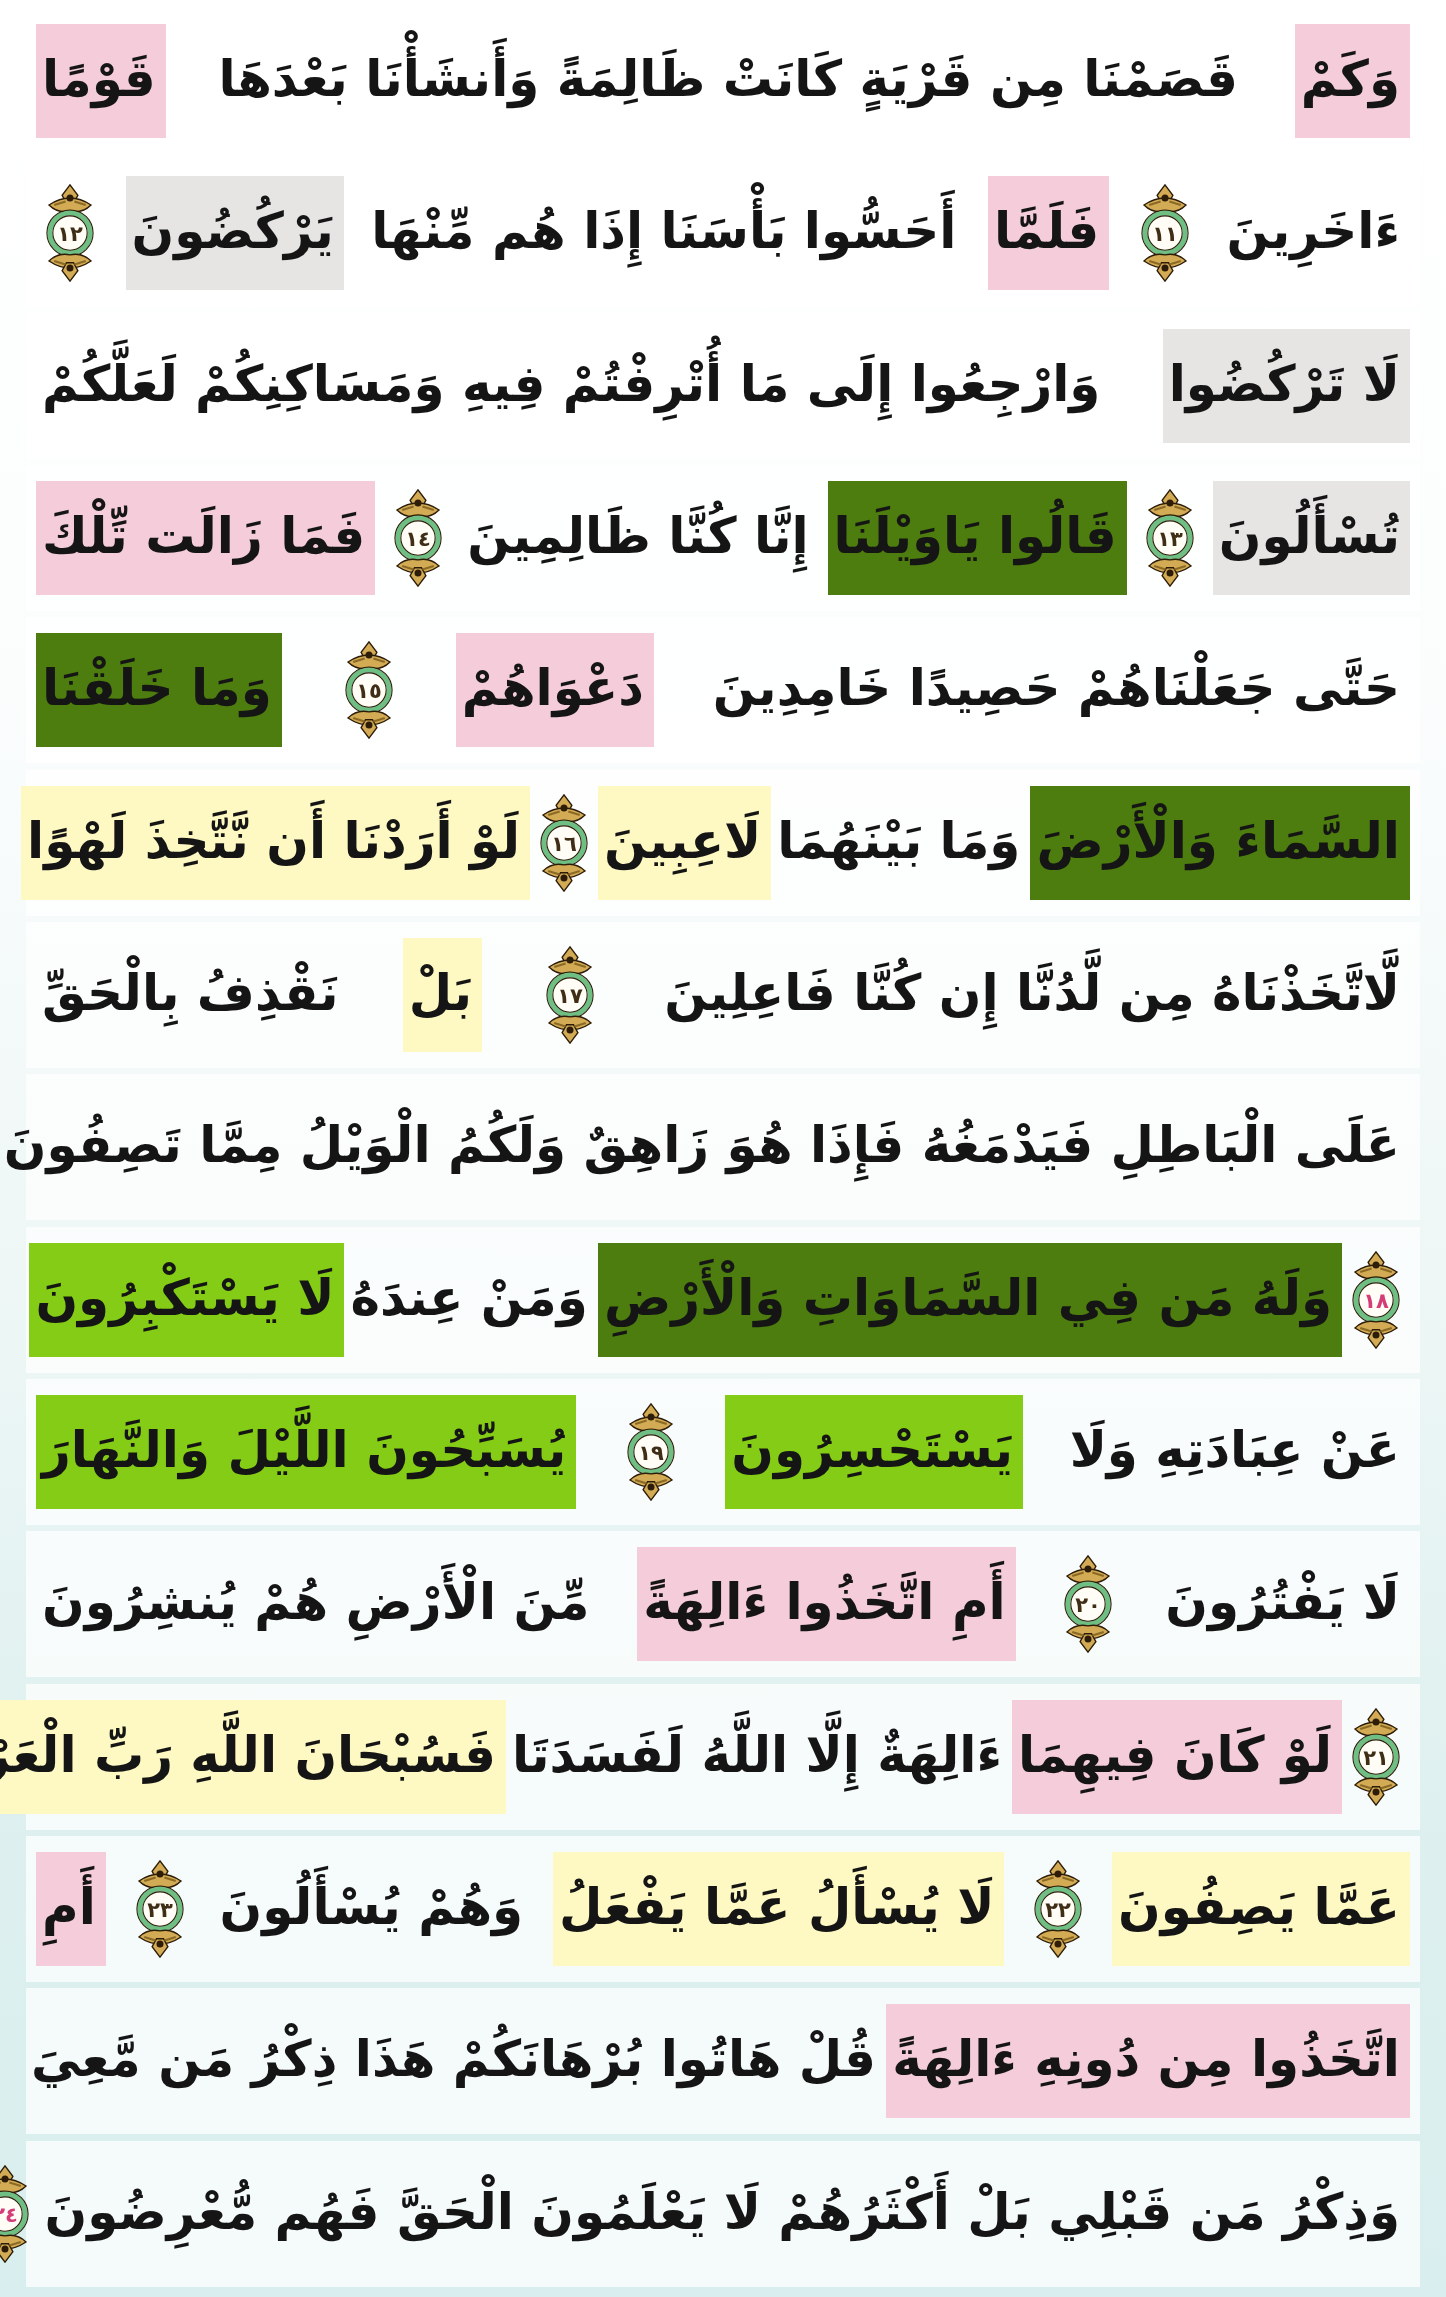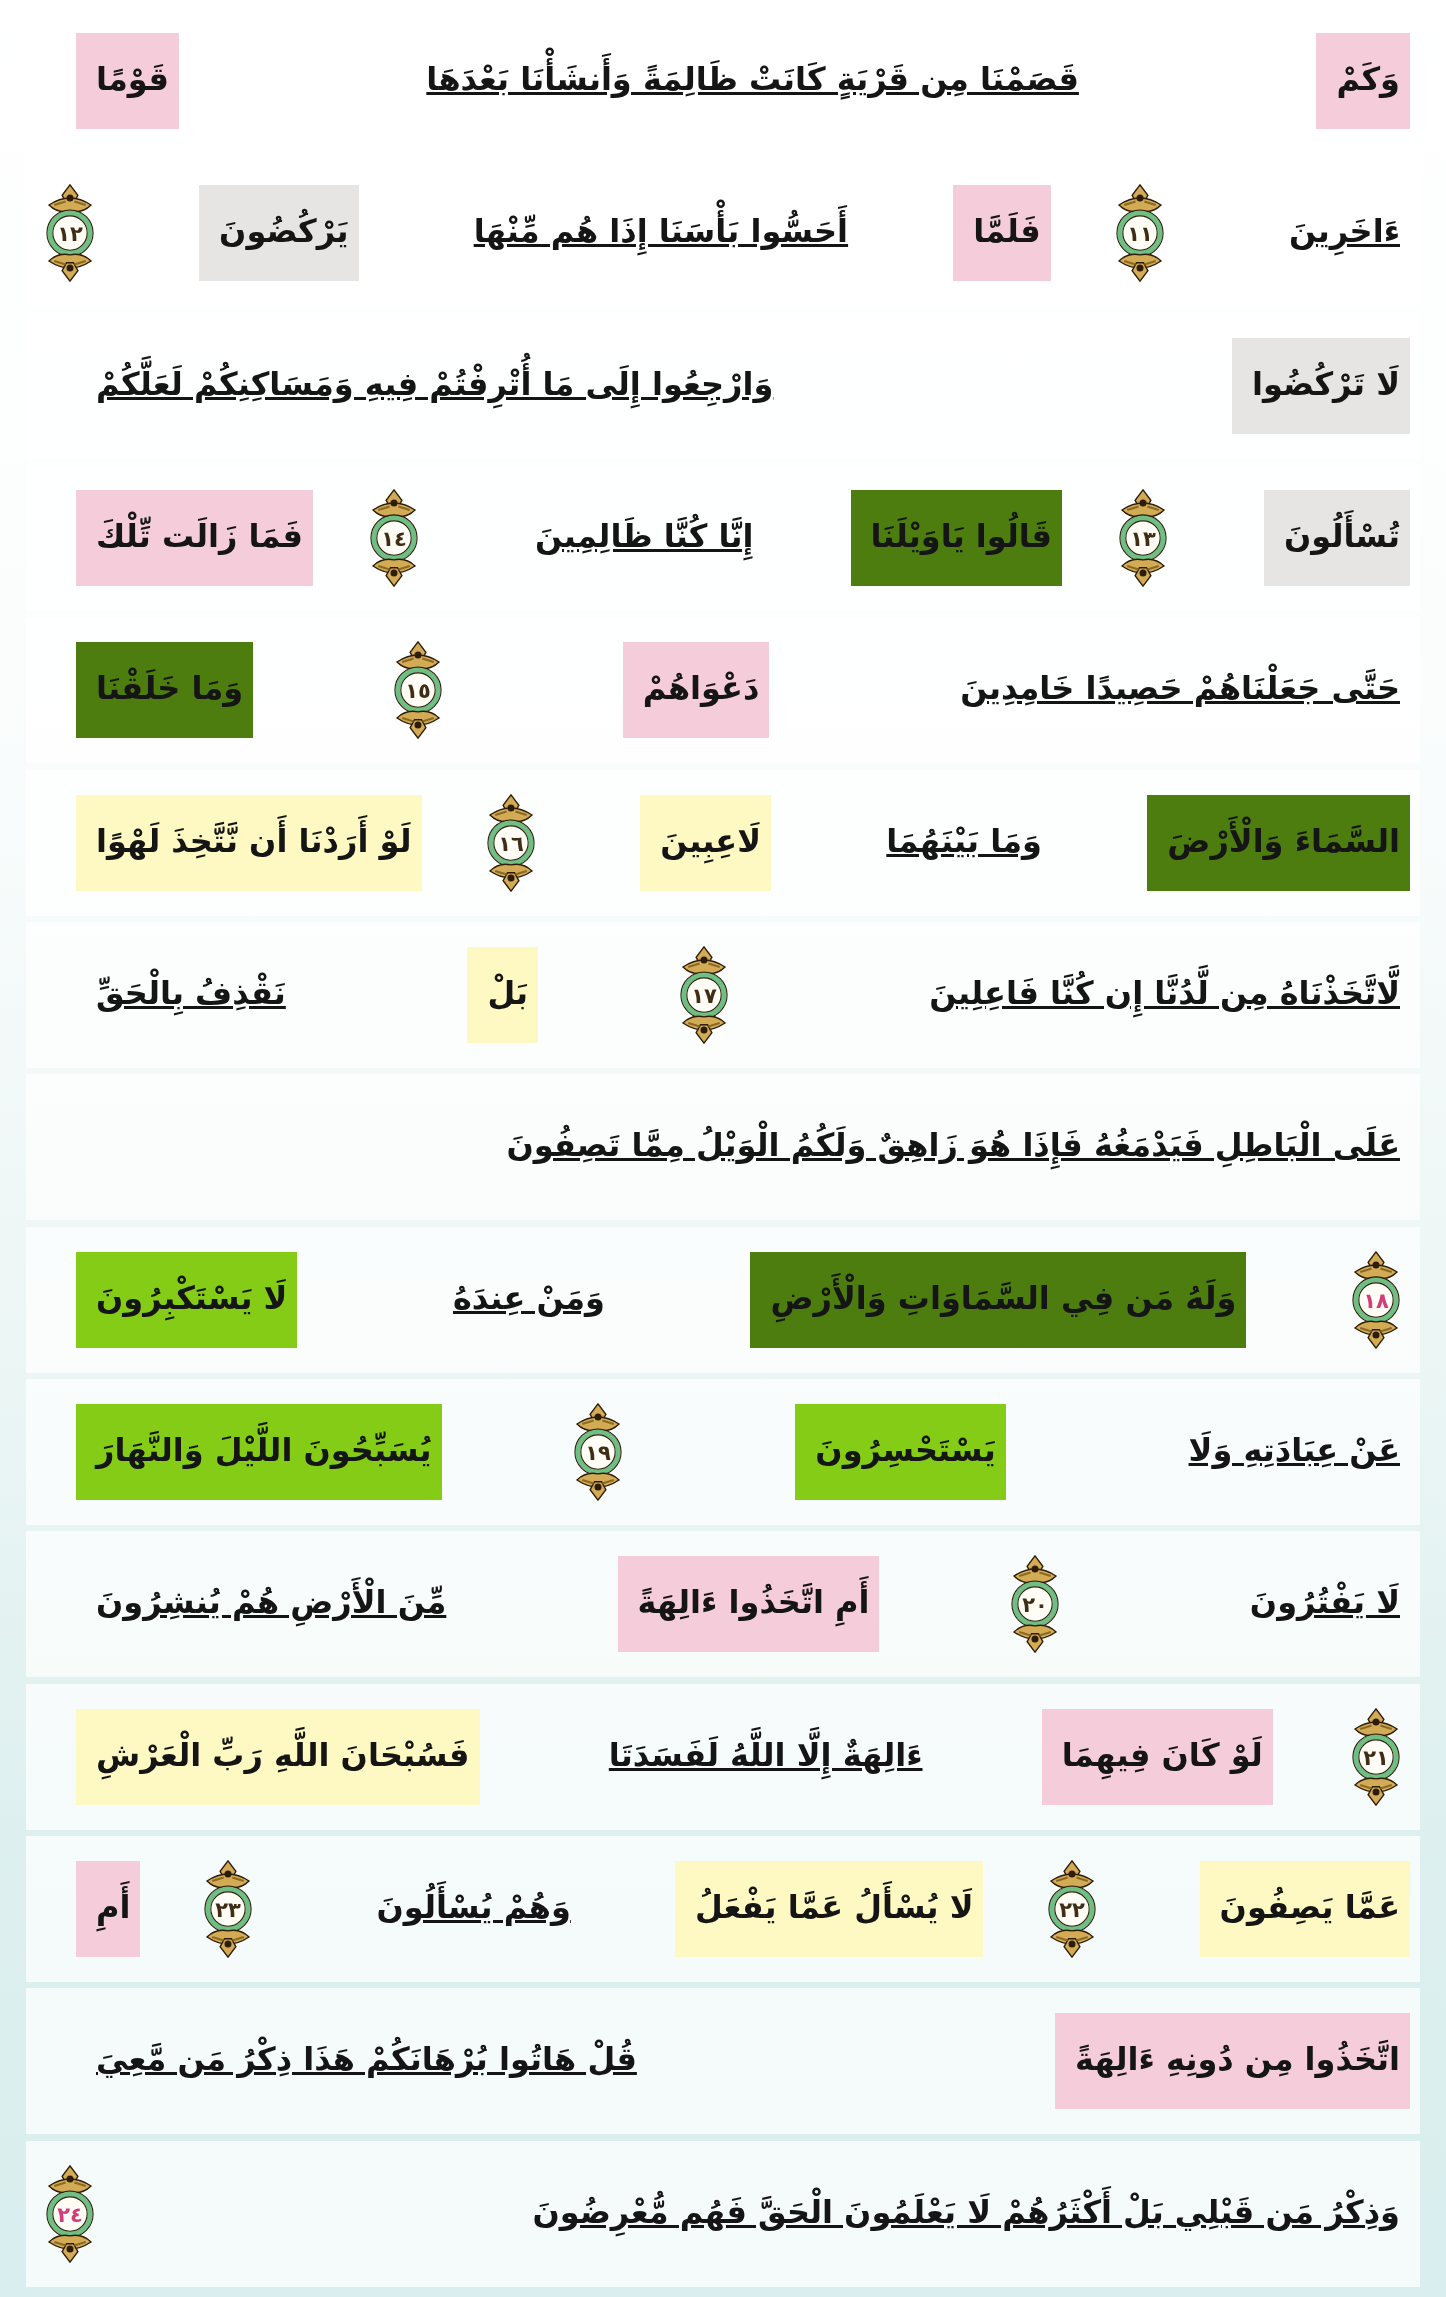--- a/index.html
+++ b/index.html
@@ -21,34 +21,33 @@
     display:flex;
     align-items:center;
     justify-content:space-between;
     background:rgba(255,255,255,0.72);
     padding:0 10px;
     box-sizing:border-box;
   }
   .seg{
     display:inline-block;
     white-space:nowrap;
-    font-size:32px;
+    font-size:50px;
     font-weight:bold;
     color:#151515;
     line-height:1;
-    padding:30px 10px 34px 20px;
+    padding:30px 10px 34px 6px;
     letter-spacing:0;
-    margin-left:40px;
   }
   .h-pink  {background:#f4ccda;}
   .h-blue  {background:#4d7c0f;}
   .h-yellow{background:#fef9c3;}
   .h-gray  {background:#e6e5e4;}
   .h-lgray {background:#84cc16;}
-  .h-none  {background:transparent;text-decoration:underline;}
+  .h-none  {background:transparent;}
   .verse-marker{
     display:inline-flex;
     justify-content:center;
     flex:0 0 auto;
     margin:0 6px;
   }
   .verse-marker svg{display:block;}
 </style>
 </head>
 <body>

